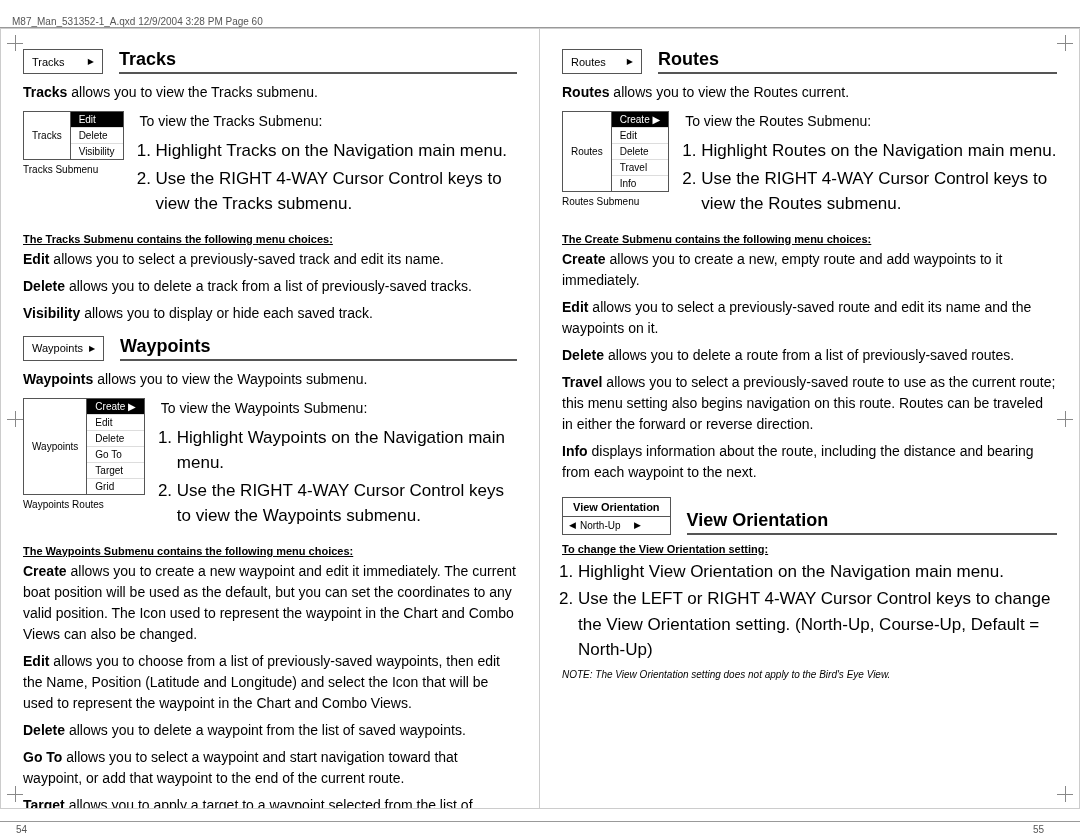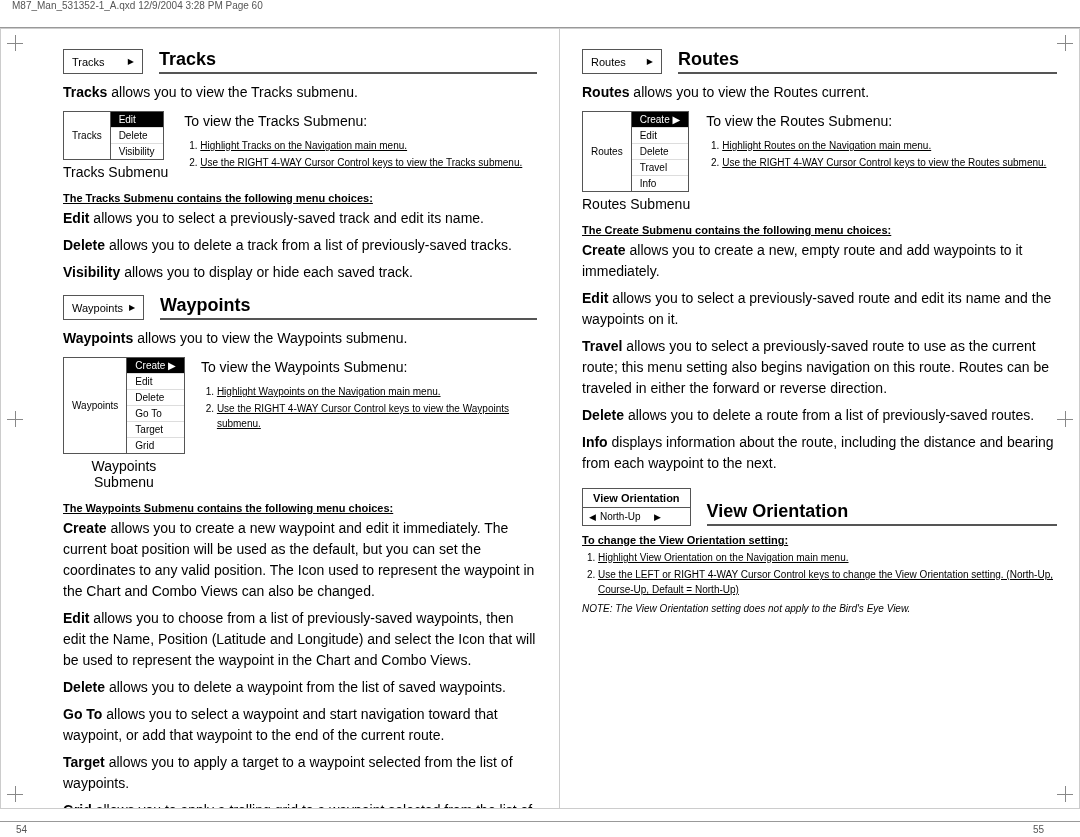--- a/index.html
+++ b/index.html
@@ -14,35 +14,34 @@
       overflow: hidden;
     }
 
     
     .header-bar {
       position: absolute;
       top: 0; left: 0; right: 0;
       height: 28px;
       border-bottom: 1px solid #999;
       display: flex;
-      align-items: flex-start;
+      align-items: flex-end;
       padding: 0 12px;
       font-size: 10px;
       color: #555;
     }
 
     
     .page-container {
       position: absolute;
       top: 28px;
       left: 0; right: 0;
       bottom: 28px;
       display: flex;
       border: 1px solid #ccc;
-      padding-left: 40px;
     }
 
     
     .page-left {
       width: 50%;
       border-right: 1px solid #ccc;
       padding: 20px 22px;
       position: relative;
       overflow: hidden;
     }
@@ -155,21 +154,21 @@
     .submenu-item:last-child {
       border-bottom: none;
     }
 
     .submenu-item.selected {
       background: #000;
       color: #fff;
     }
 
     .submenu-label-caption {
-      font-size: 14px;
+      font-size: 10px;
       text-align: center;
       margin-top: 4px;
     }
 
     
     .desc-text {
       font-size: 14px;
       line-height: 1.5;
       margin-bottom: 6px;
     }
@@ -185,24 +184,23 @@
       text-decoration: underline;
       margin: 8px 0 4px 0;
     }
 
     
     .step-list {
       margin: 4px 0 4px 16px;
     }
 
     .step-list li {
-      font-size: 10px;
+      font-size: 17px;
       line-height: 1.5;
       margin-bottom: 2px;
-      text-decoration: underline;
     }
 
     
     .view-orient-box {
       border: 1px solid #555;
       display: inline-flex;
       flex-direction: column;
       margin-bottom: 0;
     }
 
@@ -363,21 +361,21 @@
           </div>
           <div class="submenu-box-items">
             <div class="submenu-item selected">Create ▶</div>
             <div class="submenu-item">Edit</div>
             <div class="submenu-item">Delete</div>
             <div class="submenu-item">Go To</div>
             <div class="submenu-item">Target</div>
             <div class="submenu-item">Grid</div>
           </div>
         </div>
-        <div class="submenu-label-caption">Waypoints Submenu</div>
+        <div class="submenu-label-caption">Waypoints Routes</div>
       </div>
       <div style="margin-left:16px;">
         <p class="desc-text">To view the Waypoints Submenu:</p>
         <ol class="step-list">
           <li>Highlight Waypoints on the Navigation main menu.</li>
           <li>Use the RIGHT 4-WAY Cursor Control keys to view the Waypoints submenu.</li>
         </ol>
       </div>
     </div>
 
@@ -447,24 +445,24 @@
 
     <p class="underline-heading">The Create Submenu contains the following menu choices:</p>
 
     <p class="desc-text">
       <b>Create</b><span> allows you to create a new, empty route and add waypoints to it immediately.</span>
     </p>
     <p class="desc-text">
       <b>Edit</b><span> allows you to select a previously-saved route and edit its name and the waypoints on it.</span>
     </p>
     <p class="desc-text">
+      <b>Delete</b><span> allows you to delete a route from a list of previously-saved routes.</span>
+    </p>
+    <p class="desc-text">
       <b>Travel</b><span> allows you to select a previously-saved route to use as the current route; this menu setting also begins navigation on this route. Routes can be traveled in either the forward or reverse direction.</span>
-    </p>
-    <p class="desc-text">
-      <b>Delete</b><span> allows you to delete a route from a list of previously-saved routes.</span>
     </p>
     <p class="desc-text">
       <b>Info</b><span> displays information about the route, including the distance and bearing from each waypoint to the next.</span>
     </p>
 
     <div class="section-header" style="margin-top:14px;">
       <div class="view-orient-box">
         <div class="view-orient-title-row">View Orientation</div>
         <div class="view-orient-value-row">
           <span class="arrow-left">◀</span>

